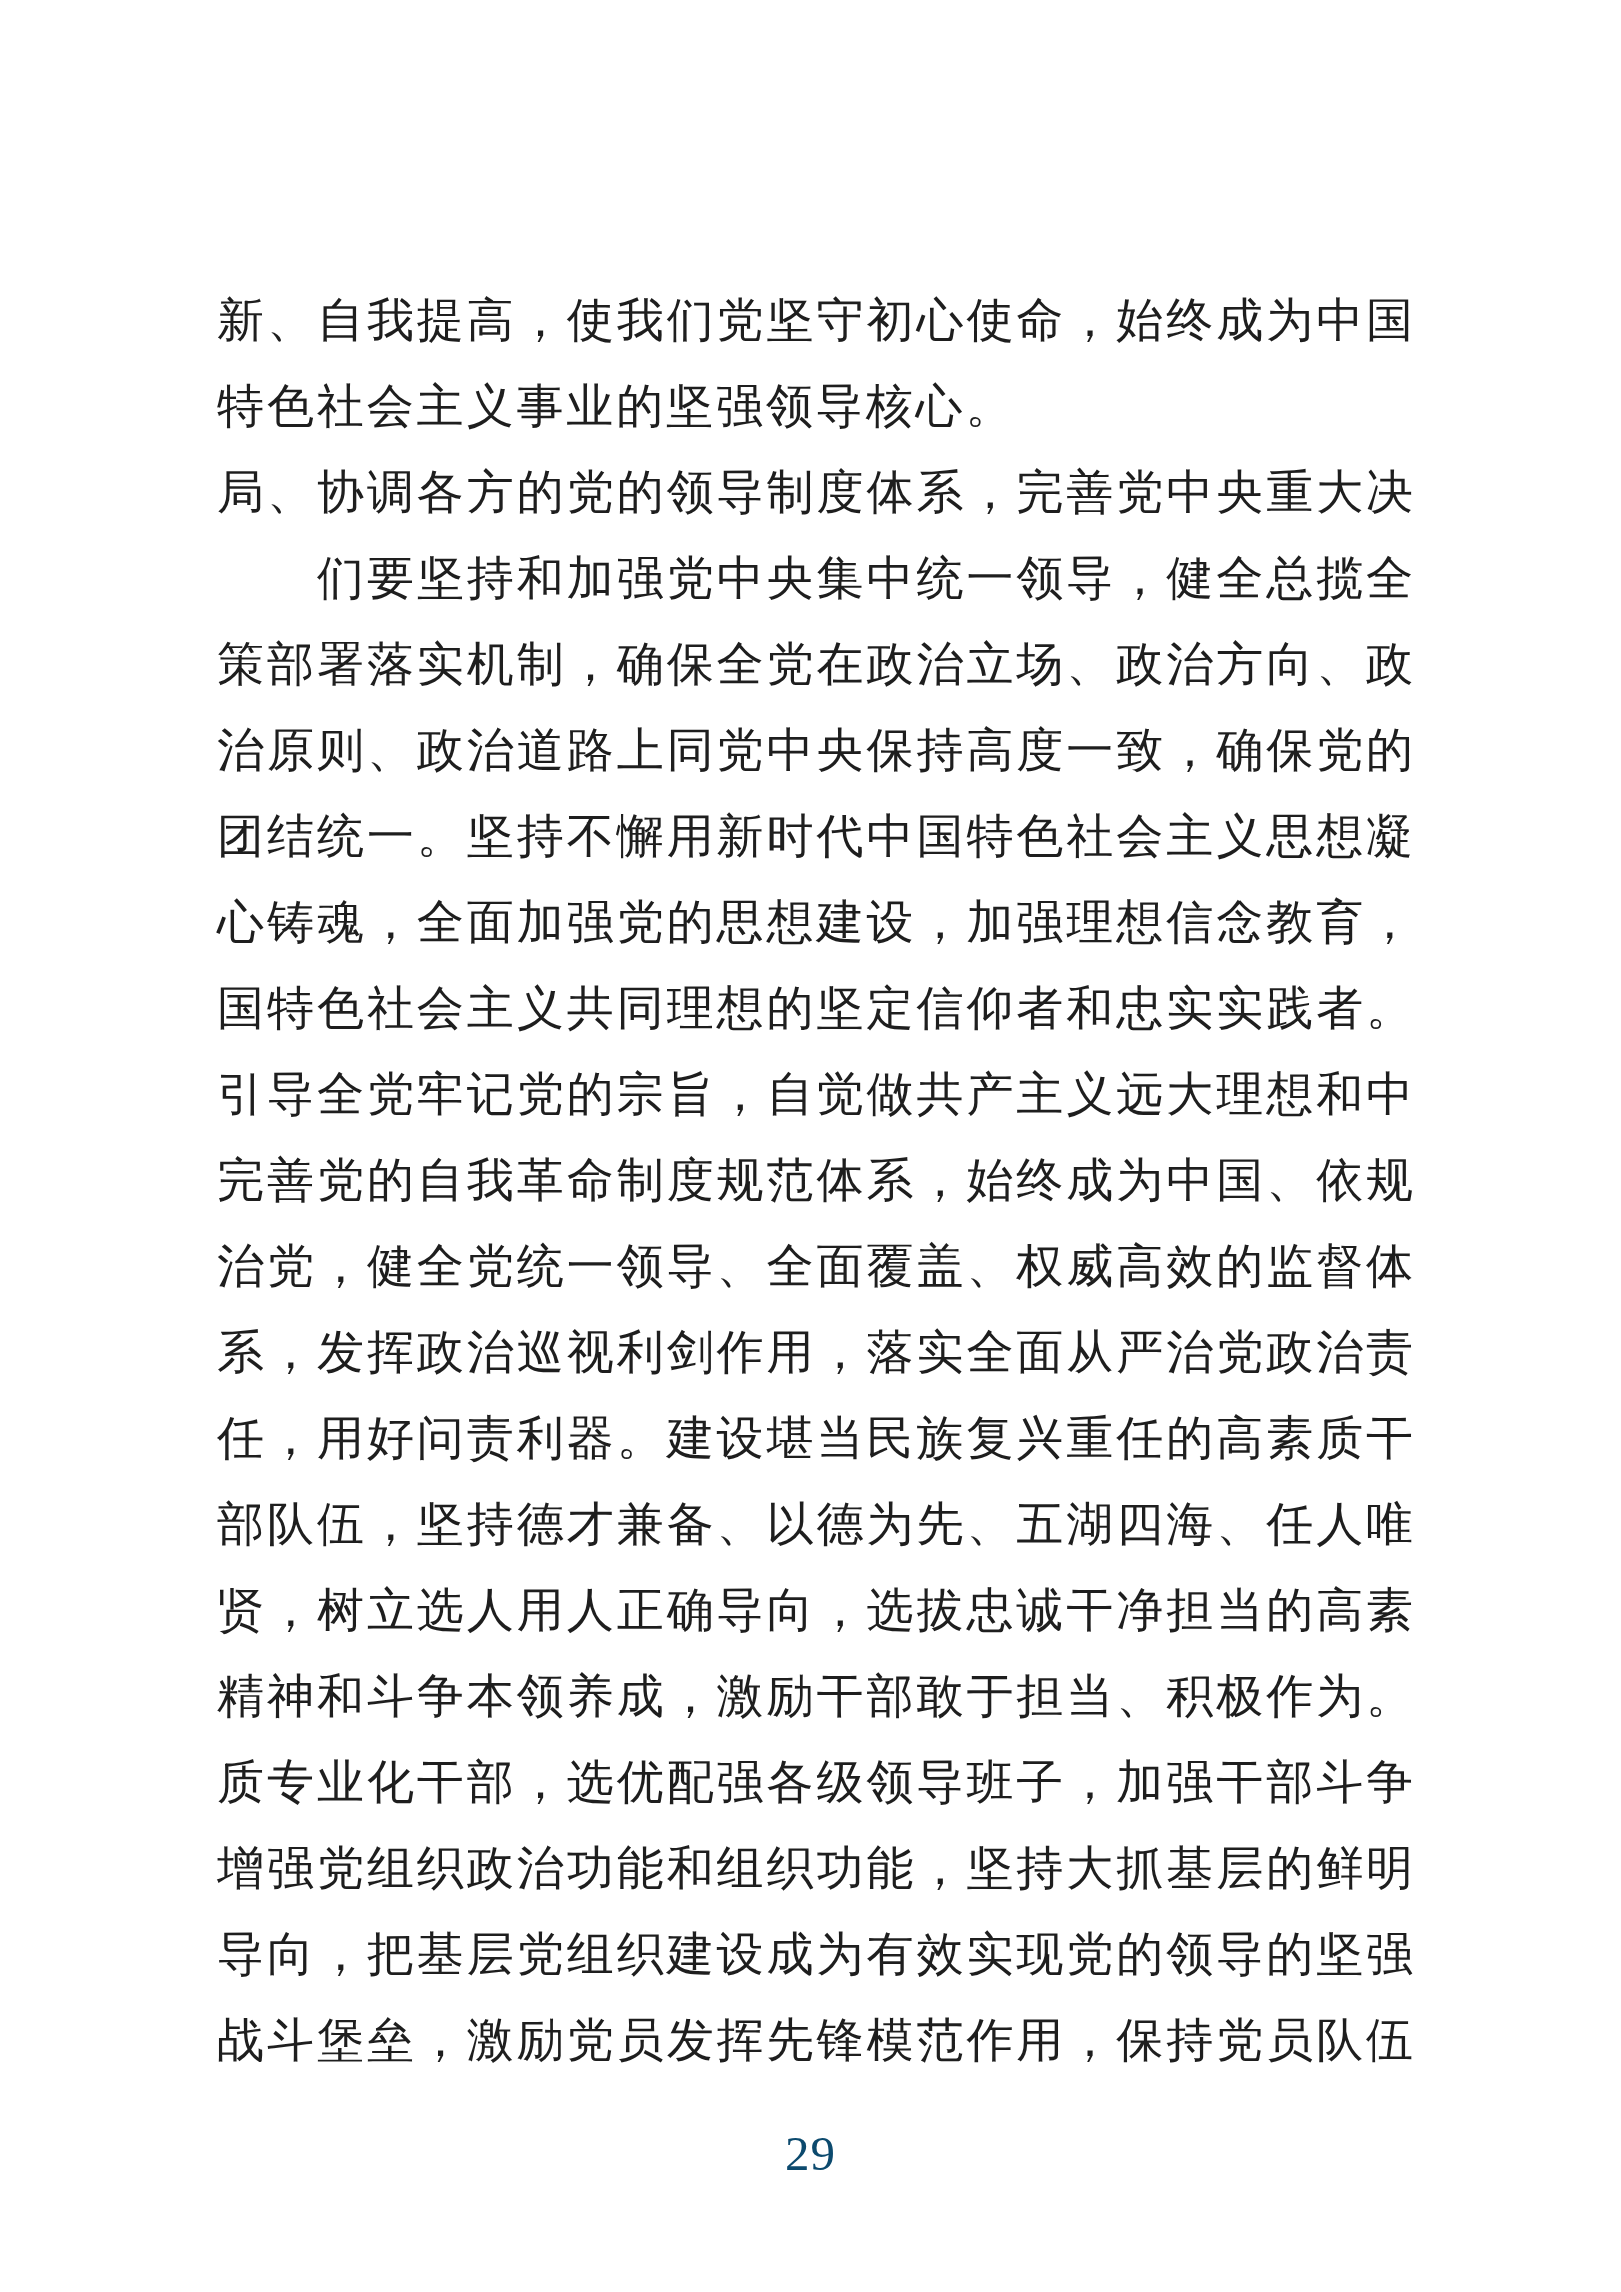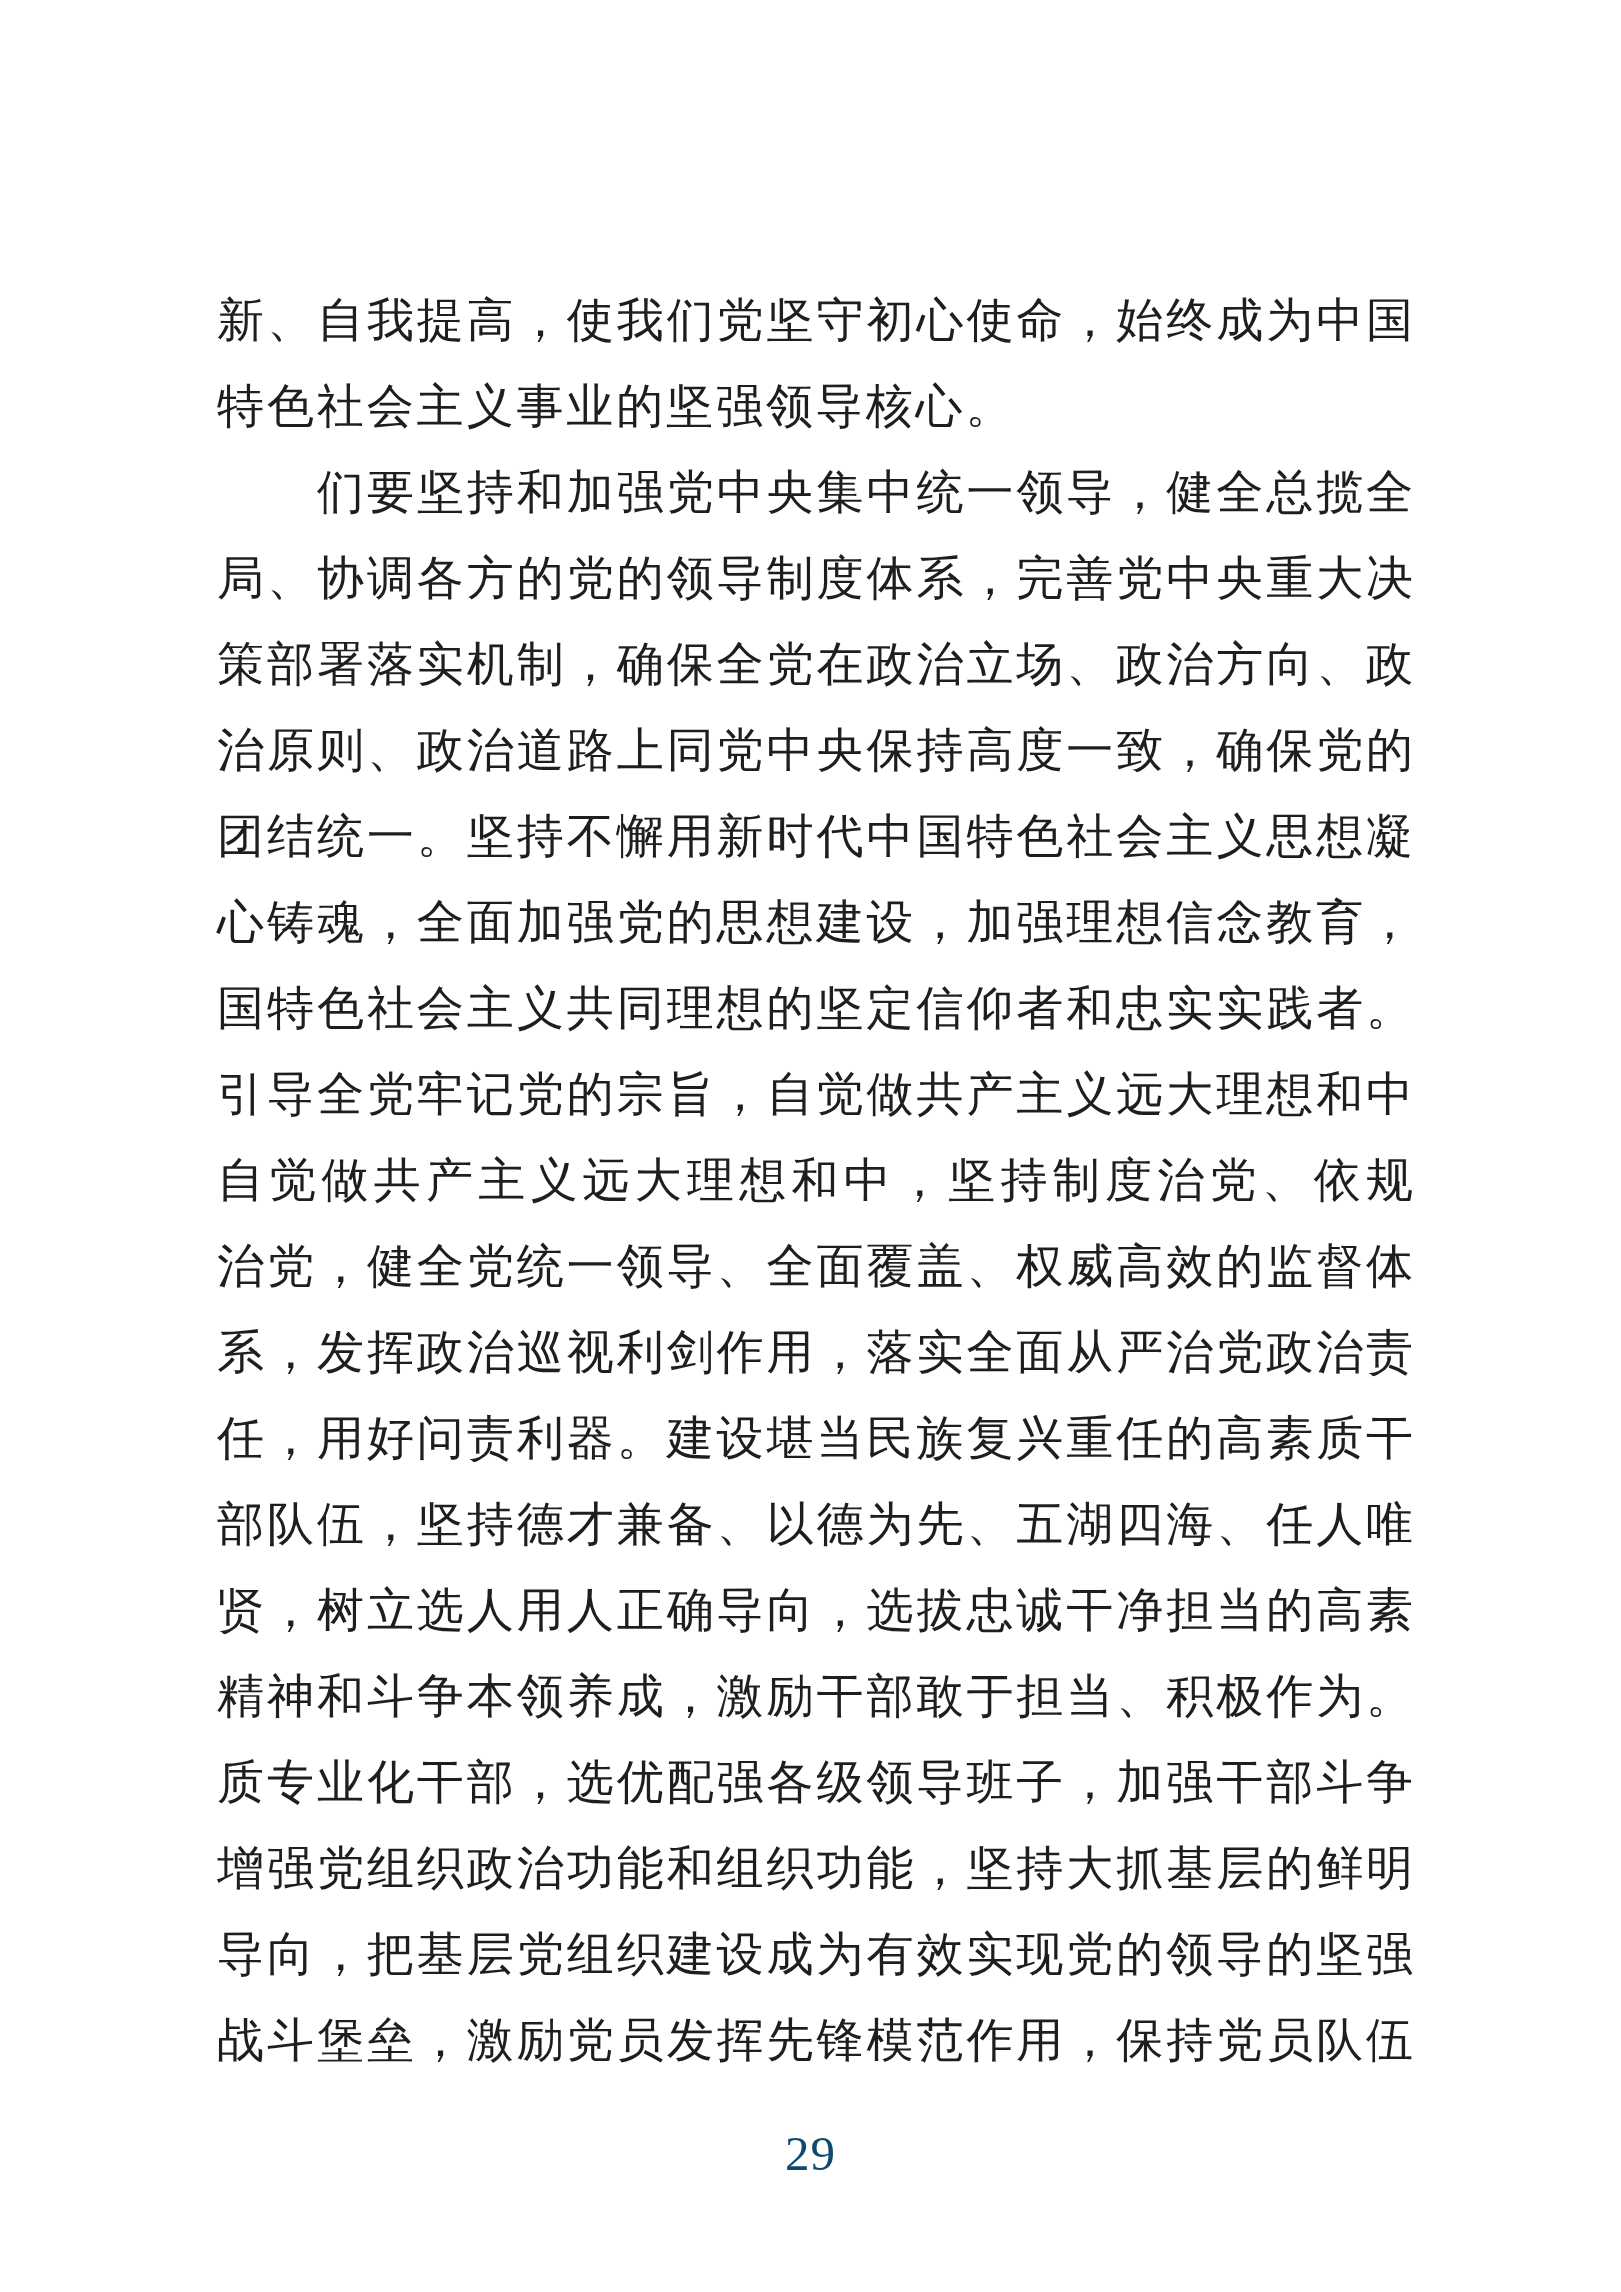--- a/index.html
+++ b/index.html
@@ -55,29 +55,29 @@
     color: #0c4a6e;
   }
 </style>
 </head>
 <body>
 
 <div class="page">
   <div class="text-block" id="text-block">
       <div class="line">新、自我提高，使我们党坚守初心使命，始终成为中国</div>
       <div class="line para-end">特色社会主义事业的坚强领导核心。</div>
+      <div class="line">局、协调各方的党的领导制度体系，完善党中央重大决</div>
       <div class="line indent">们要坚持和加强党中央集中统一领导，健全总揽全</div>
-      <div class="line">局、协调各方的党的领导制度体系，完善党中央重大决</div>
       <div class="line">策部署落实机制，确保全党在政治立场、政治方向、政</div>
       <div class="line">治原则、政治道路上同党中央保持高度一致，确保党的</div>
       <div class="line">团结统一。坚持不懈用新时代中国特色社会主义思想凝</div>
       <div class="line">心铸魂，全面加强党的思想建设，加强理想信念教育，</div>
       <div class="line">国特色社会主义共同理想的坚定信仰者和忠实实践者。</div>
       <div class="line">引导全党牢记党的宗旨，自觉做共产主义远大理想和中</div>
-      <div class="line">自觉做共产主义远大理想和中，坚持制度治党、依规</div>
+      <div class="line">完善党的自我革命制度规范体系，始终成为中国、依规</div>
       <div class="line">治党，健全党统一领导、全面覆盖、权威高效的监督体</div>
       <div class="line">系，发挥政治巡视利剑作用，落实全面从严治党政治责</div>
       <div class="line">任，用好问责利器。建设堪当民族复兴重任的高素质干</div>
       <div class="line">部队伍，坚持德才兼备、以德为先、五湖四海、任人唯</div>
       <div class="line">贤，树立选人用人正确导向，选拔忠诚干净担当的高素</div>
       <div class="line">精神和斗争本领养成，激励干部敢于担当、积极作为。</div>
       <div class="line">质专业化干部，选优配强各级领导班子，加强干部斗争</div>
       <div class="line">增强党组织政治功能和组织功能，坚持大抓基层的鲜明</div>
       <div class="line">导向，把基层党组织建设成为有效实现党的领导的坚强</div>
       <div class="line">战斗堡垒，激励党员发挥先锋模范作用，保持党员队伍</div>

